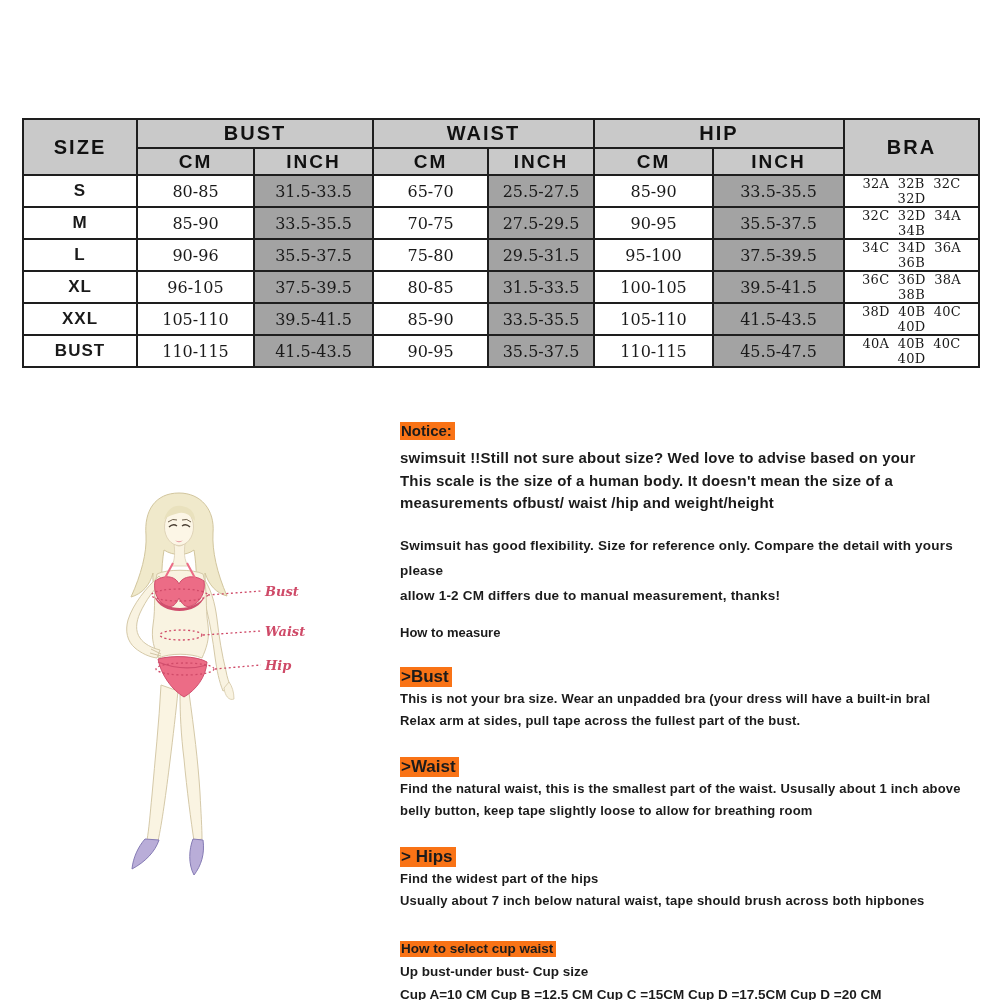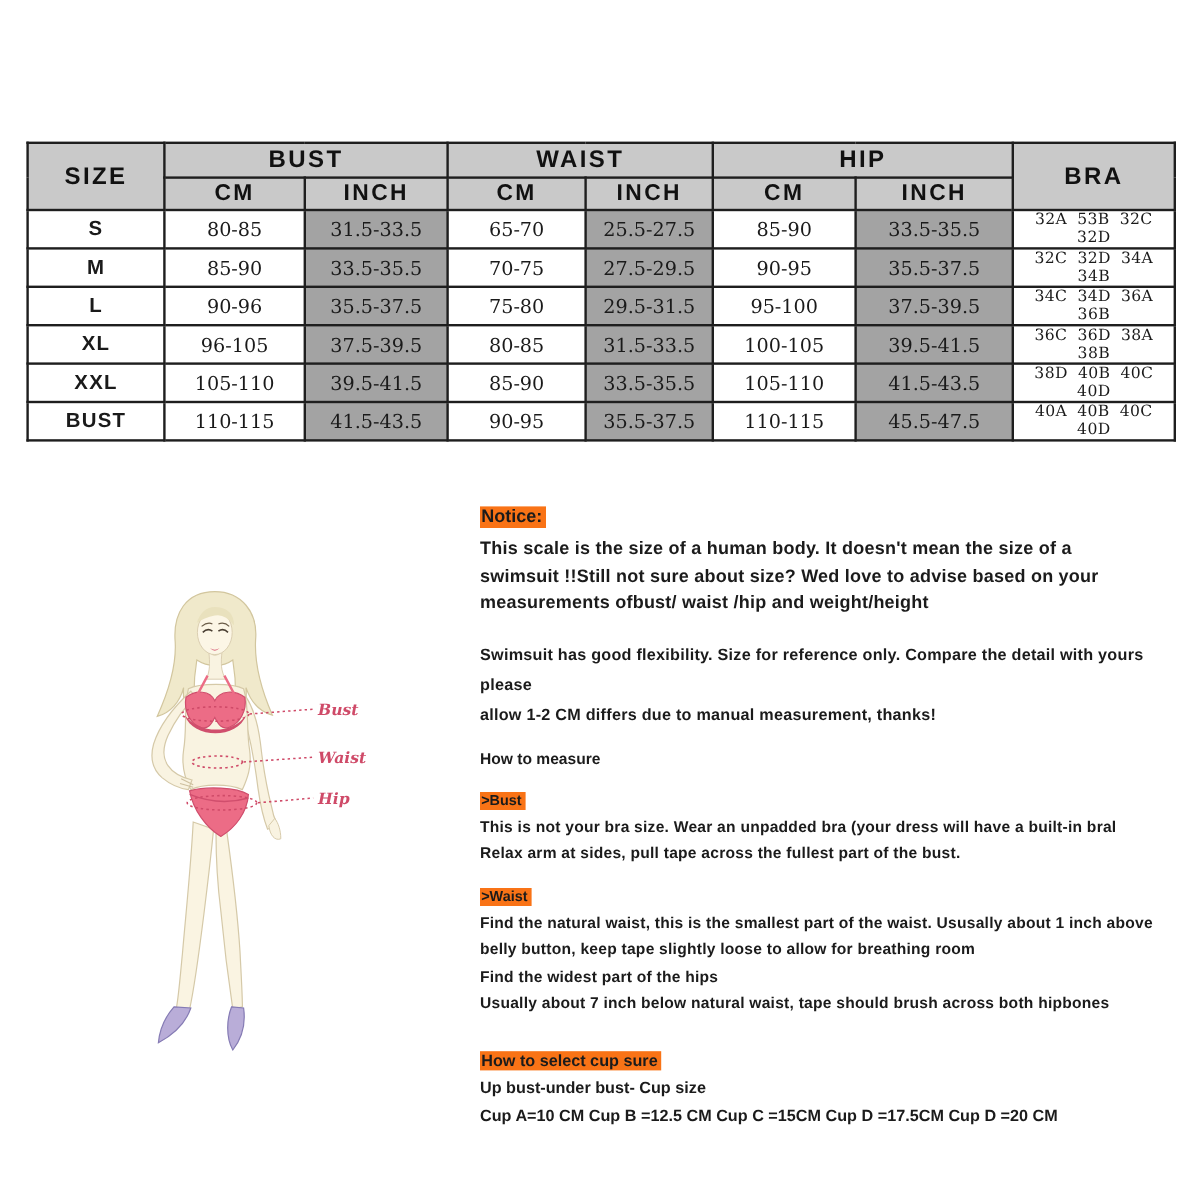--- a/index.html
+++ b/index.html
@@ -20,21 +20,21 @@
   .fig-label { font-family:"DejaVu Serif", serif; font-style:italic; font-weight:bold; font-size:13px; fill:#cf4a68; }
 
   
   .notes { position:absolute; left:400px; top:421px; width:588px; color:#1b1b1b; font-weight:bold; }
   .hl { background:#f97316; padding:0 3px 1px 1px; }
   .n-title { font-size:15px; line-height:20px; margin-bottom:6px; }
   .n-big { font-size:15px; line-height:22.5px; letter-spacing:0.2px; }
   .n-flex { margin-top:18px; }
   .n-sm { font-size:13.5px; line-height:25px; letter-spacing:0.2px; }
   .n-measure-title { margin-top:14px; font-size:13px; line-height:21px; }
-  .n-h { font-size:12px; line-height:22px; margin-top:13px; }
+  .n-h { font-size:17px; line-height:22px; margin-top:23px; }
   .n-line { font-size:13px; line-height:22.5px; letter-spacing:0.2px; }
   .n-cup-h { margin-top:25px; font-size:13.5px; line-height:22px; }
   .n-cup-line { font-size:13.5px; line-height:23px; }
 </style>
 </head>
 <body>
 
 <table class="size-table">
   <colgroup>
     <col style="width:114px">
@@ -63,21 +63,21 @@
     <th>INCH</th>
   </tr>
   <tr>
     <td class="size-col">S</td>
     <td>80-85</td>
     <td class="shade">31.5-33.5</td>
     <td>65-70</td>
     <td class="shade">25.5-27.5</td>
     <td>85-90</td>
     <td class="shade">33.5-35.5</td>
-    <td class="bra-col">32A 53B 32C 32D</td>
+    <td class="bra-col">32A 32B 32C 32D</td>
   </tr>
   <tr>
     <td class="size-col">M</td>
     <td>85-90</td>
     <td class="shade">33.5-35.5</td>
     <td>70-75</td>
     <td class="shade">27.5-29.5</td>
     <td>90-95</td>
     <td class="shade">35.5-37.5</td>
     <td class="bra-col">32C 32D 34A 34B</td>
@@ -169,38 +169,39 @@
     </g>
 
     <text class="fig-label" x="170" y="111">Bust</text>
     <text class="fig-label" x="170" y="151">Waist</text>
     <text class="fig-label" x="170" y="185">Hip</text>
   </svg>
 </div>
 
 <div class="notes">
   <div class="n-title"><span class="hl">Notice:</span></div>
+  <div class="n-big">swimsuit !!Still not sure about size? Wed love to advise based on your</div>
   <div class="n-big">This scale is the size of a human body. It doesn't mean the size of a</div>
-  <div class="n-big">swimsuit !!Still not sure about size? Wed love to advise based on your</div>
   <div class="n-big">measurements ofbust/ waist /hip and weight/height</div>
 
   <div class="n-flex">
     <div class="n-sm">Swimsuit has good flexibility. Size for reference only. Compare the detail with yours please</div>
     <div class="n-sm">allow 1-2 CM differs due to manual measurement, thanks!</div>
   </div>
 
   <div class="n-measure-title">How to measure</div>
 
   <div class="n-h"><span class="hl">&gt;Bust</span></div>
   <div class="n-line">This is not your bra size. Wear an unpadded bra (your dress will have a built-in bral</div>
   <div class="n-line">Relax arm at sides, pull tape across the fullest part of the bust.</div>
 
   <div class="n-h"><span class="hl">&gt;Waist</span></div>
   <div class="n-line">Find the natural waist, this is the smallest part of the waist. Ususally about 1 inch above</div>
   <div class="n-line">belly button, keep tape slightly loose to allow for breathing room</div>
 
+  <div class="n-h"><span class="hl">&gt; Hips</span></div>
   <div class="n-line">Find the widest part of the hips</div>
   <div class="n-line">Usually about 7 inch below natural waist, tape should brush across both hipbones</div>
 
-  <div class="n-cup-h"><span class="hl">How to select cup sure</span></div>
+  <div class="n-cup-h"><span class="hl">How to select cup waist</span></div>
   <div class="n-cup-line">Up bust-under bust- Cup size</div>
   <div class="n-cup-line">Cup A=10 CM Cup B =12.5 CM Cup C =15CM Cup D =17.5CM Cup D =20 CM</div>
 </div>
 
 </body></html>

